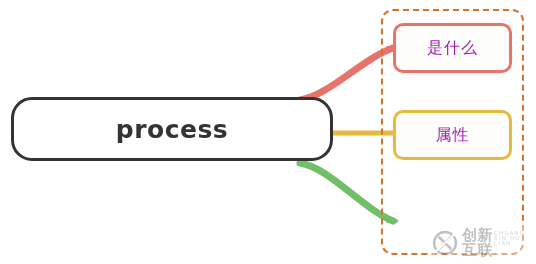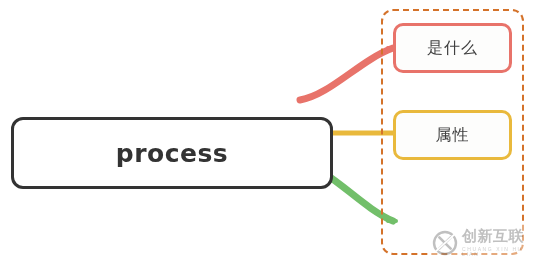--- a/index.html
+++ b/index.html
@@ -30,44 +30,43 @@
     box-sizing: border-box;
     display: flex;
     align-items: center;
     justify-content: center;
     background: #fdfdfc;
   }
   #root-node {
     left: 11px;
     top: 97px;
     width: 322px;
-    height: 72px;
+    height: 64px;
     border: 3px solid #333333;
-    border-radius: 12px;
+    border-radius: 21px;
     background: #ffffff;
-    margin-top: 20px;
   }
   #root-label {
     font-size: 25px;
     font-weight: bold;
     color: #333333;
     letter-spacing: 0.5px;
     font-family: "DejaVu Sans", "Liberation Sans", sans-serif;
   }
   .child-node {
     left: 393px;
     width: 119px;
     height: 50px;
     border-width: 3px;
     border-style: solid;
     border-radius: 10px;
   }
   .child-label {
     font-size: 16px;
-    color: #404040;
+    color: #a21caf;
     font-family: "DejaVu Sans", "Liberation Sans", sans-serif;
     letter-spacing: 1px;
   }
   #child-node-0 { top: 23px; border-color: #e8736a; }
   #child-node-1 { top: 110px; border-color: #e9b93c; text-align: right; }
   #child-node-2 { top: 196px; border-color: #72bf6a; }
 
   #selection-box {
     position: absolute;
     left: 381px;
@@ -94,21 +93,20 @@
     box-sizing: border-box;
   }
   #watermark-logo {
     width: 26px;
     height: 26px;
     flex: 0 0 26px;
     margin-right: 4px;
   }
   #watermark-text-wrap {
     display: flex;
-    flex-direction: column;
     justify-content: center;
     line-height: 1;
   }
   #watermark-title {
     font-size: 15px;
     font-weight: bold;
     color: #8d8d8d;
     font-family: "DejaVu Sans", "Liberation Sans", sans-serif;
     letter-spacing: 0.5px;
   }

